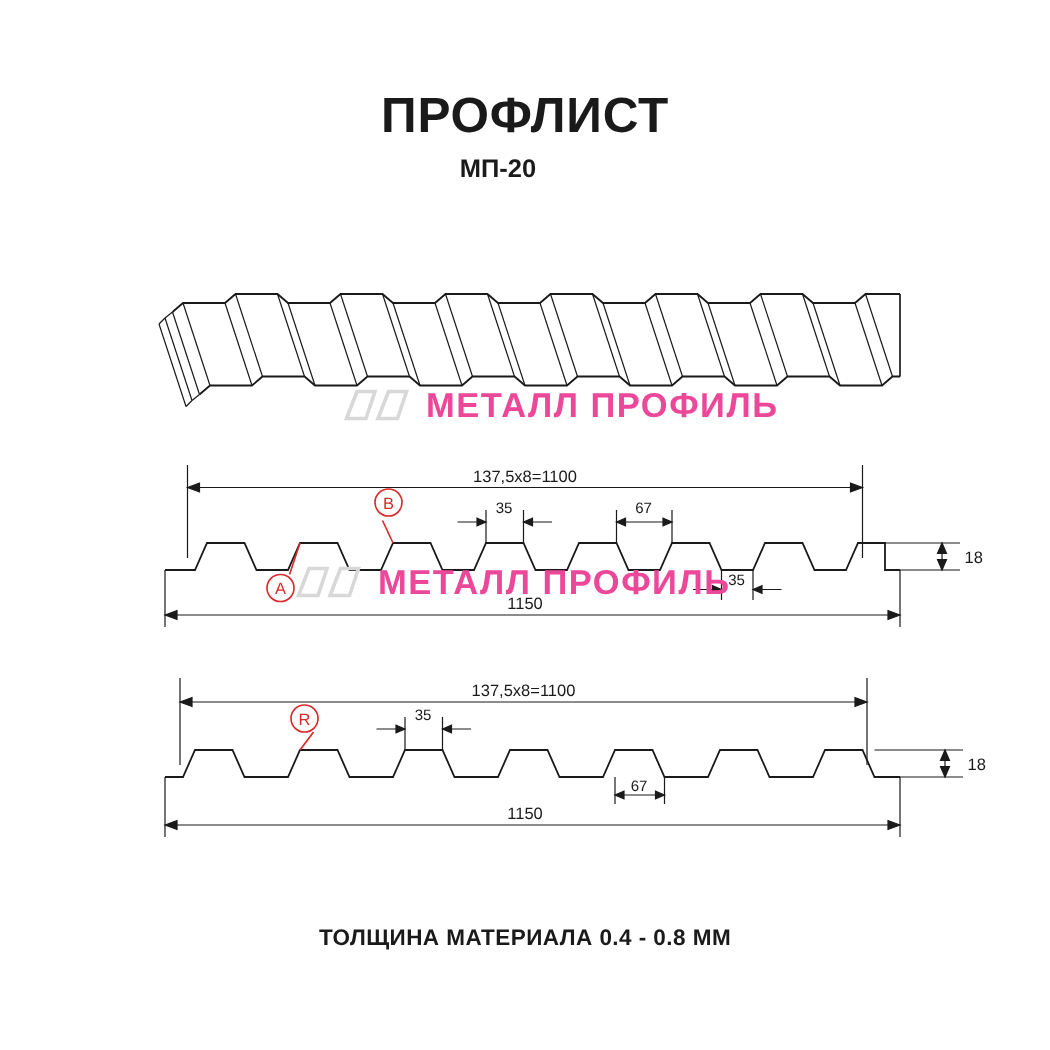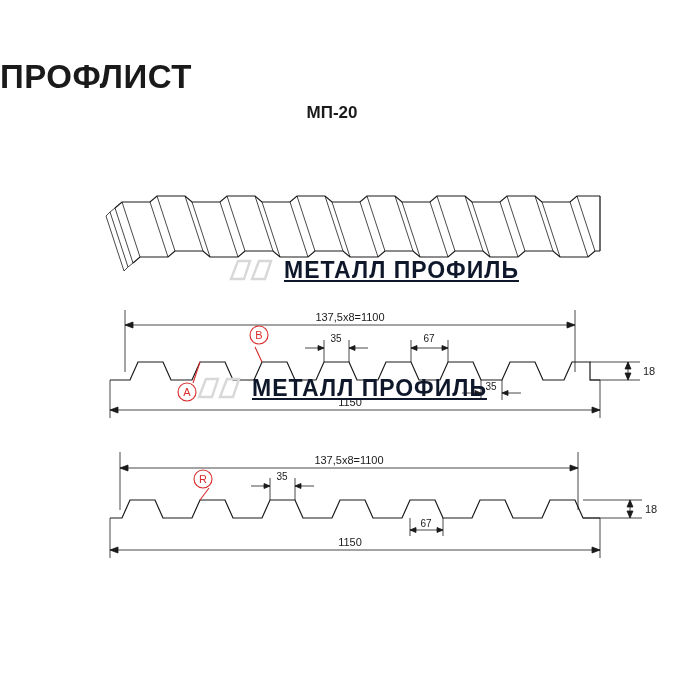--- a/index.html
+++ b/index.html
@@ -20,21 +20,21 @@
     left: 0; top: 0;
     width: 700px;
     height: 700px;
   }
 
   
   .title {
     position: absolute;
     left: 0; top: 58px;
     width: 700px;
-    text-align: left;
+    text-align: center;
     font-size: 33px;
     font-weight: bold;
     letter-spacing: 0.5px;
   }
   .subtitle {
     position: absolute;
     left: 0; top: 103px;
     width: 664px;
     text-align: center;
     font-size: 17px;
@@ -54,24 +54,23 @@
 
   
   .wm {
     position: absolute;
     pointer-events: none;
     user-select: none;
   }
   .wm .wm-text {
     font-size: 23px;
     font-weight: bold;
-    color: #0f172a;
+    color: #ec4899;
     letter-spacing: 1px;
     white-space: nowrap;
-    text-decoration: underline;
   }
   .wm svg { display: block; }
   .wm-1 { left: 228px; top: 255px; }
   .wm-2 { left: 196px; top: 373px; }
 
   
   .drawing {
     position: absolute;
     left: 0;
     width: 562px;
@@ -323,14 +322,15 @@
       <text class="dim-txt" x="350" y="106" text-anchor="middle">1150</text>
 
       <g class="red">
         <path d="M200,60 L209,48"></path>
       </g>
       <circle class="redc" cx="203" cy="39" r="9"></circle>
       <text class="mark-txt" x="203" y="43" text-anchor="middle">R</text>
     </svg>
   </div>
 
+  <div class="footer">ТОЛЩИНА МАТЕРИАЛА 0.4 - 0.8 ММ</div>
 
 </div>
 
 </body></html>

